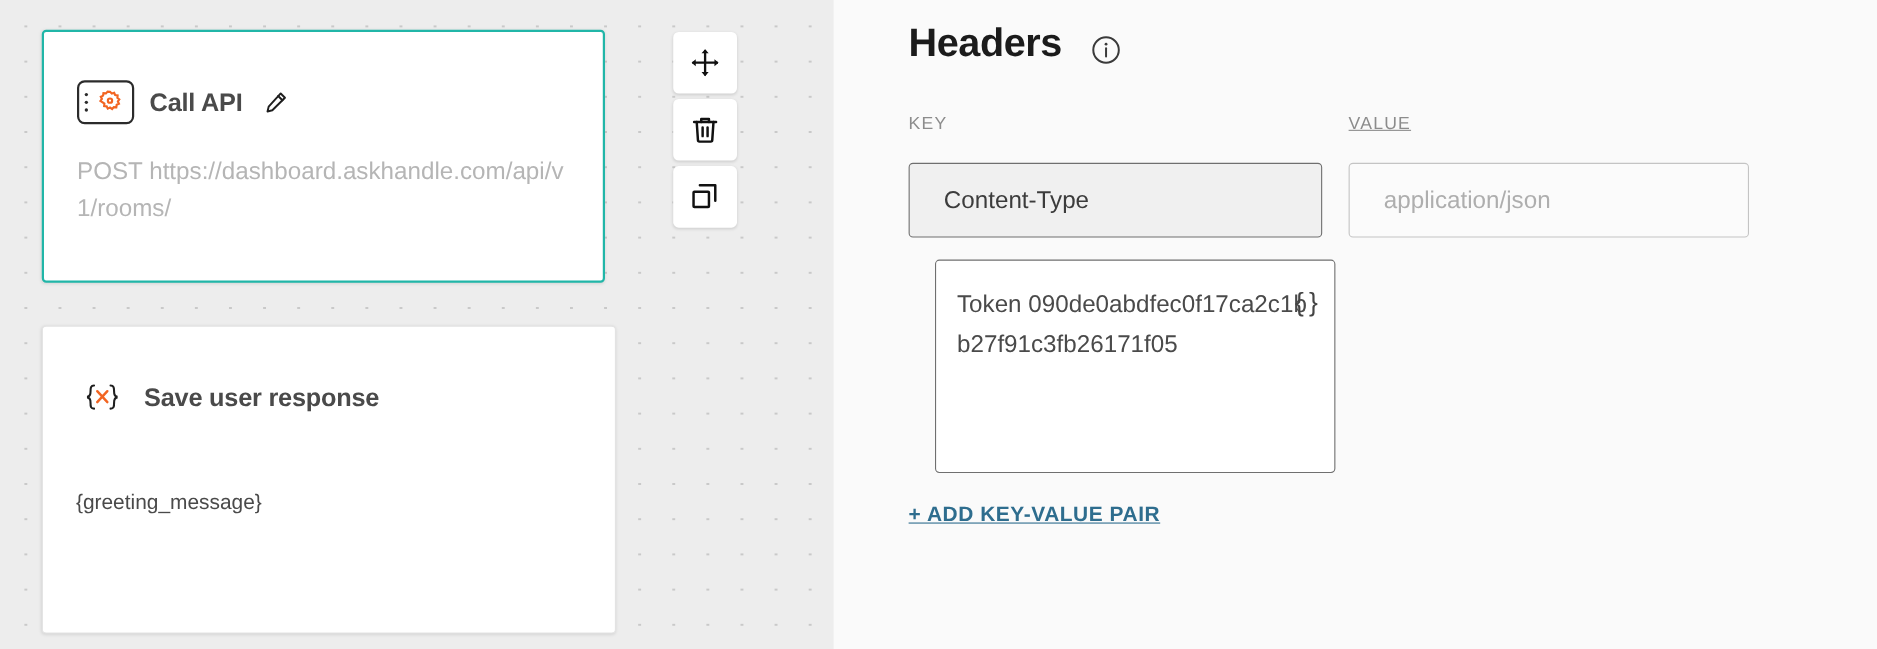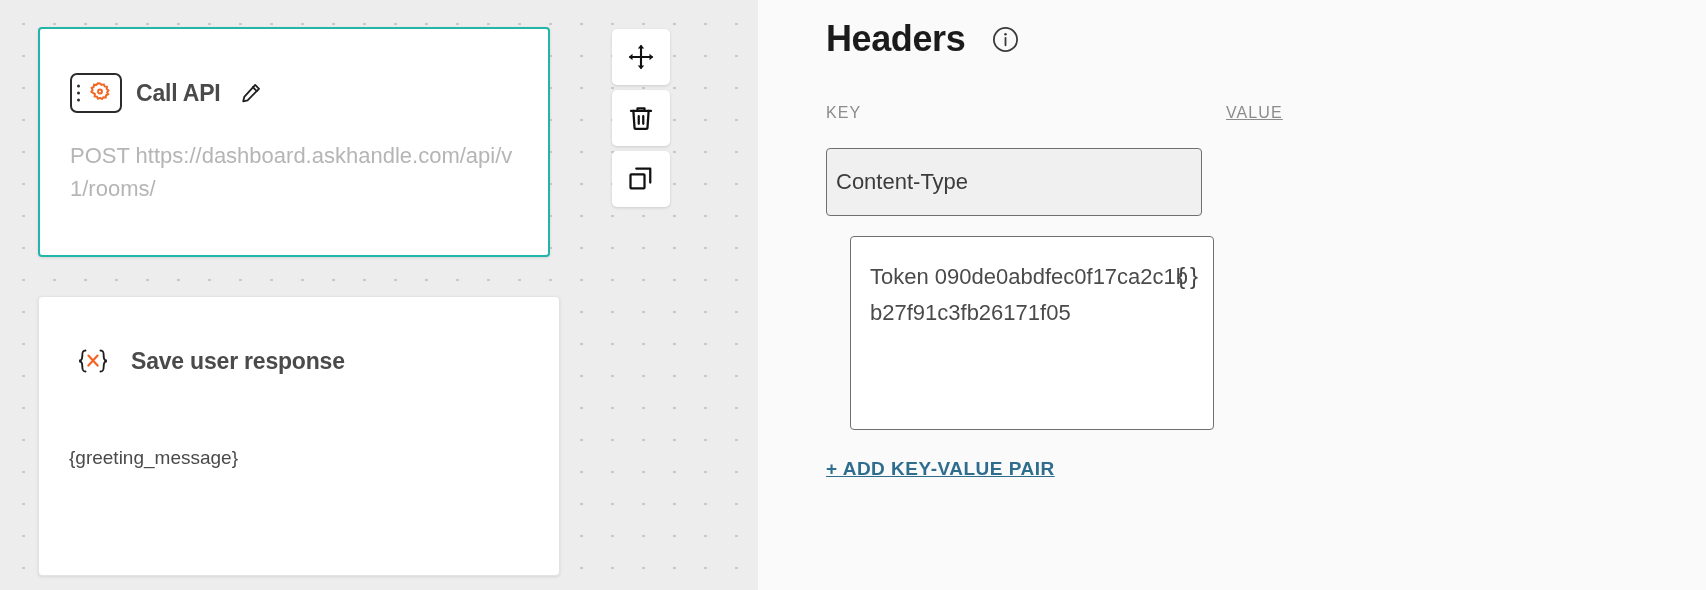--- a/index.html
+++ b/index.html
@@ -123,21 +123,21 @@
   .panel {
     position: relative;
     flex: 1 1 auto;
     height: 590px;
     background: #fafafa;
     padding: 0;
     overflow: hidden;
   }
   .panel-inner { padding: 18px 60px 0 68px; }
   .panel-title-row {
-    display: flex; align-items: center; gap: 26px;
+    display: flex; align-items: flex-end; gap: 26px;
     margin-bottom: 44px;
   }
   .panel-title {
     font-size: 36px;
     font-weight: bold;
     color: #1b1b1b;
     letter-spacing: -0.4px;
   }
   .info-icon { display: inline-flex; cursor: pointer; }
 
@@ -154,21 +154,21 @@
   .col-key   { width: 376px; flex: 0 0 376px; }
   .col-value { width: 364px; flex: 0 0 364px; text-decoration: underline; }
 
   .kv-row { display: flex; align-items: flex-start; }
   .kv-row + .kv-row { margin-top: 20px; }
 
   .field {
     height: 68px;
     border-radius: 4px;
     display: flex; align-items: center;
-    padding: 0 9px;
+    padding: 0 31px;
     font-size: 22px;
     color: #3c3c3c;
   }
   .field-key-disabled {
     width: 376px; flex: 0 0 376px;
     border: 1.5px solid #6f6f6f;
     background: #f0f0f0;
   }
   .field-value-placeholder {
     width: 364px; flex: 0 0 364px;
@@ -315,20 +315,21 @@
       <div class="col-labels">
         <div class="col-label col-key">KEY</div>
         <div class="gap"></div>
         <div class="col-label col-value">VALUE</div>
       </div>
 
       
       <div class="kv-row">
         <div class="field field-key-disabled">Content-Type</div>
         <div class="gap"></div>
+        <div class="field field-value-placeholder">application/json</div>
       </div>
 
       
       <div class="kv-row">
         <div class="gap"></div>
         <div class="token-field">
           <span class="curly-btn">{ }</span>
           <span>Token 090de0abdfec0f17ca2c1bb27f91c3fb26171f05</span>
         </div>
       </div>

